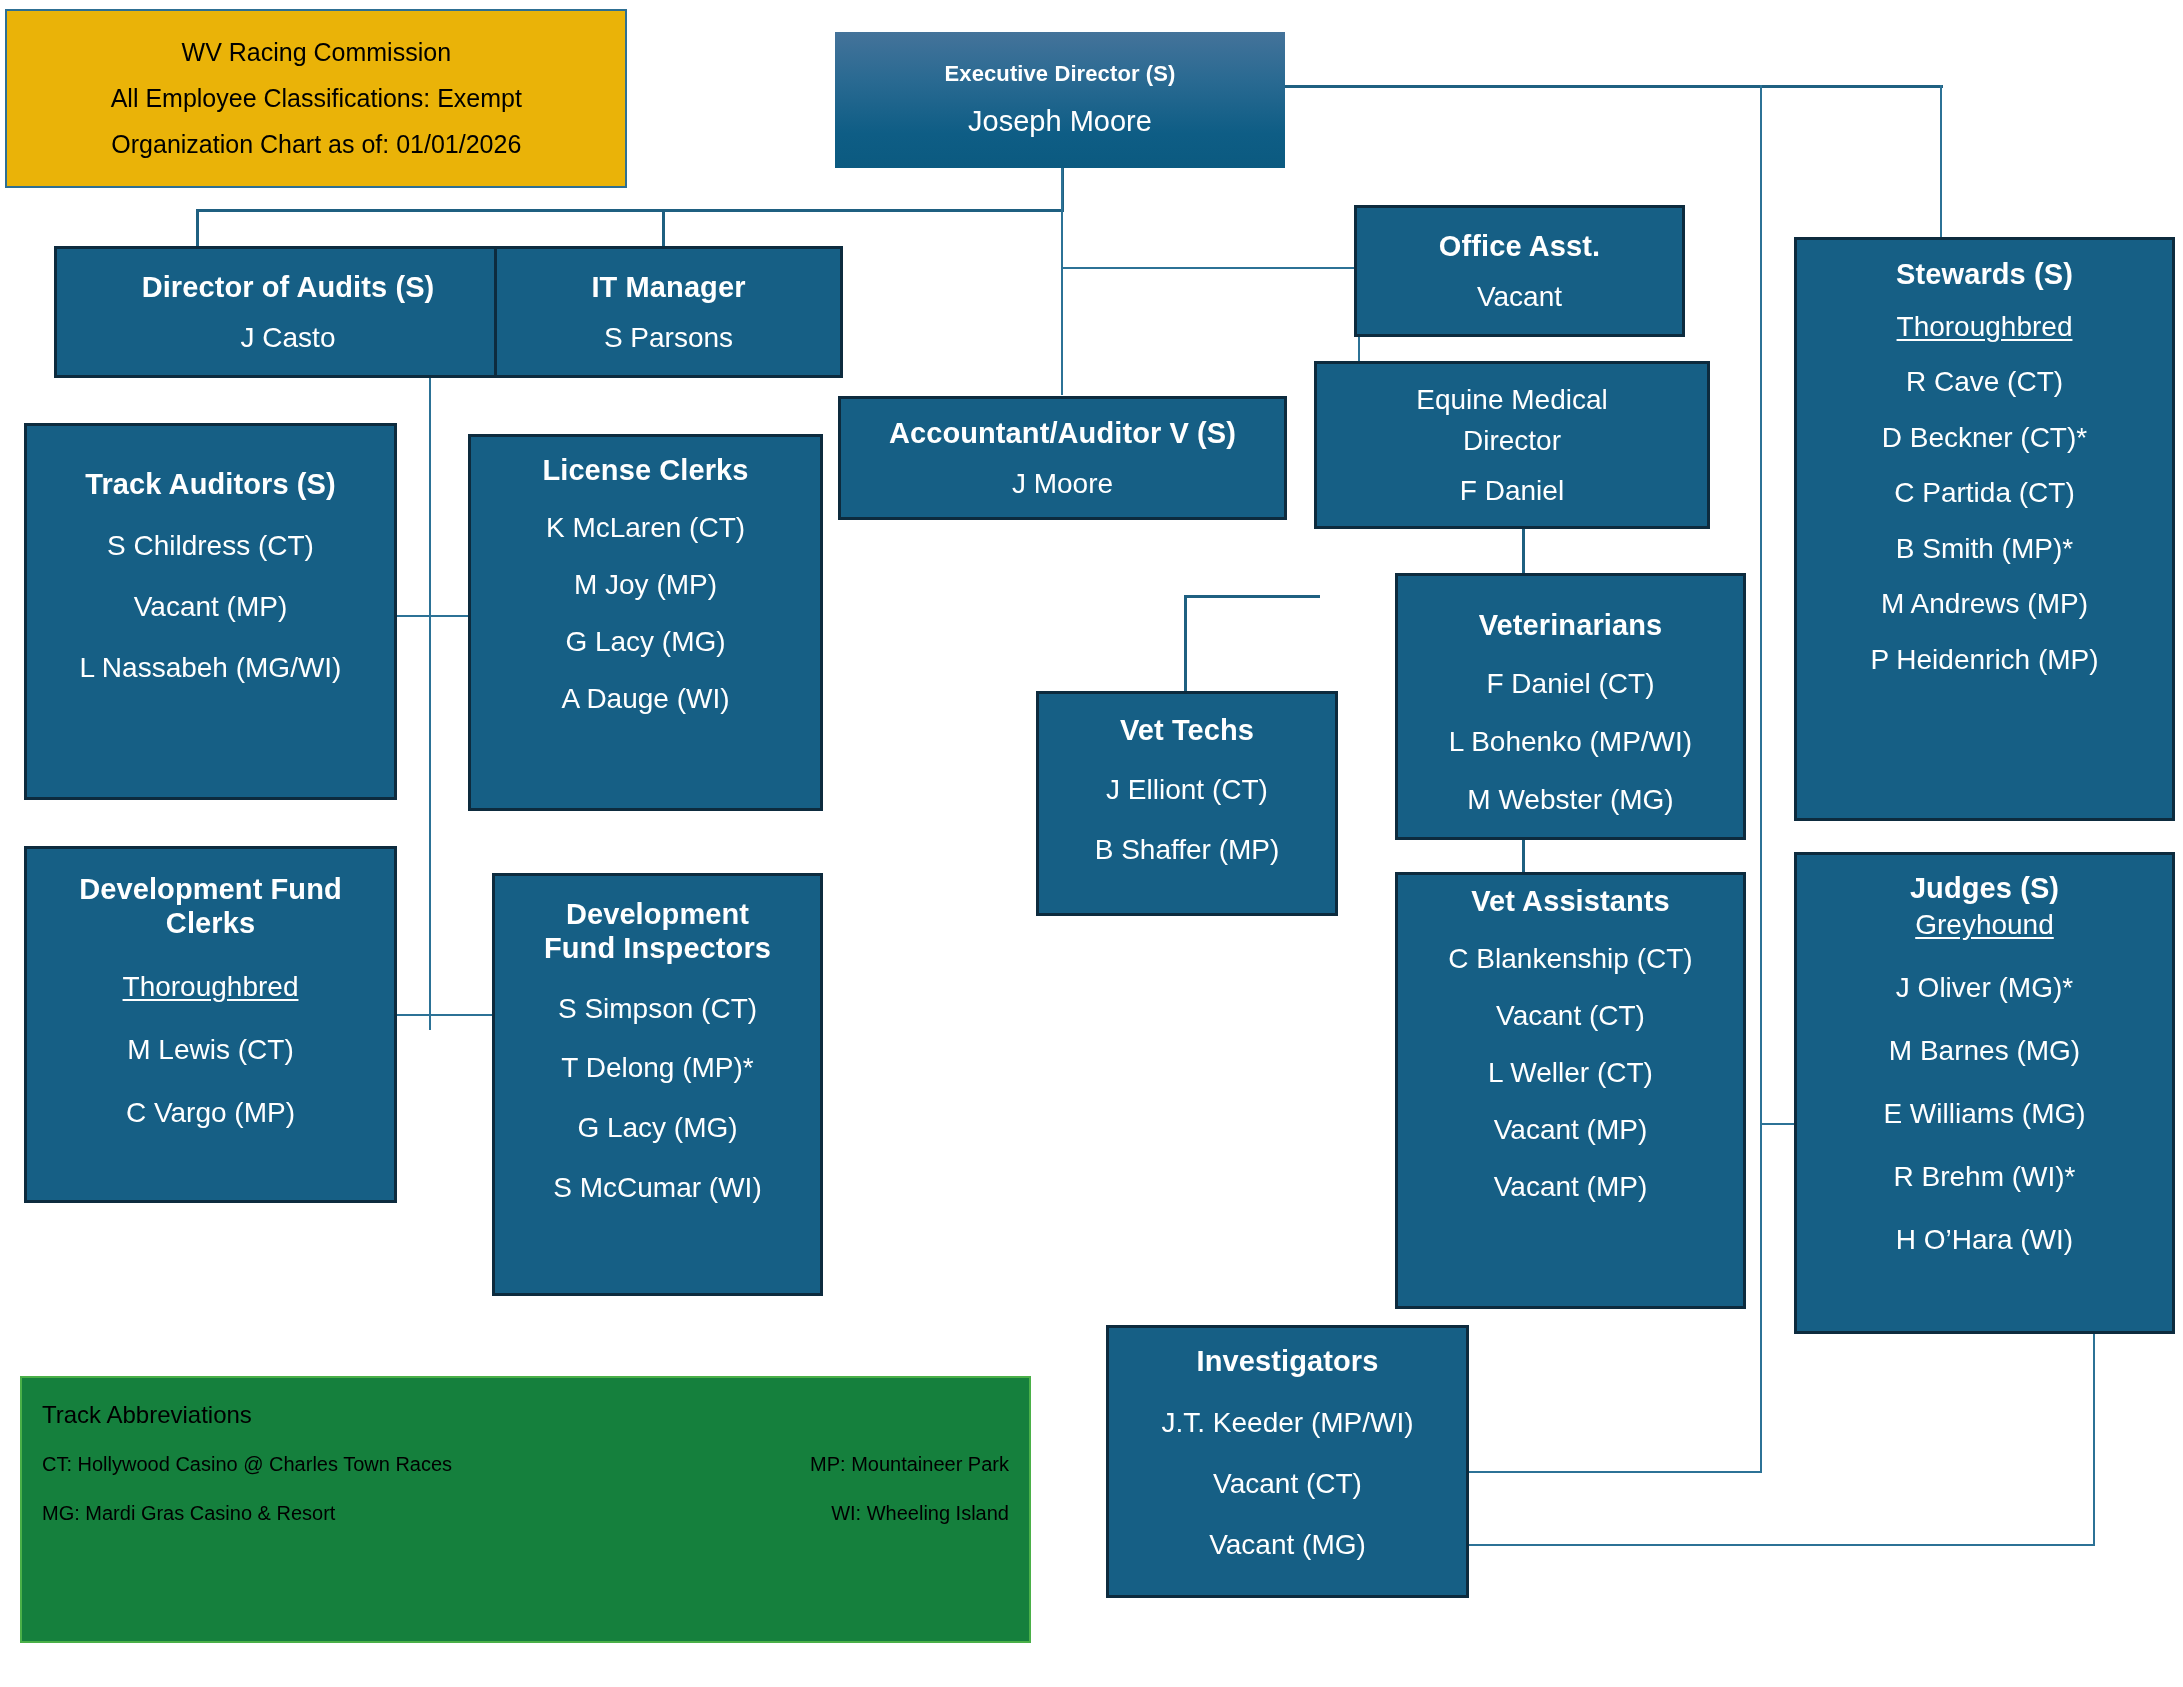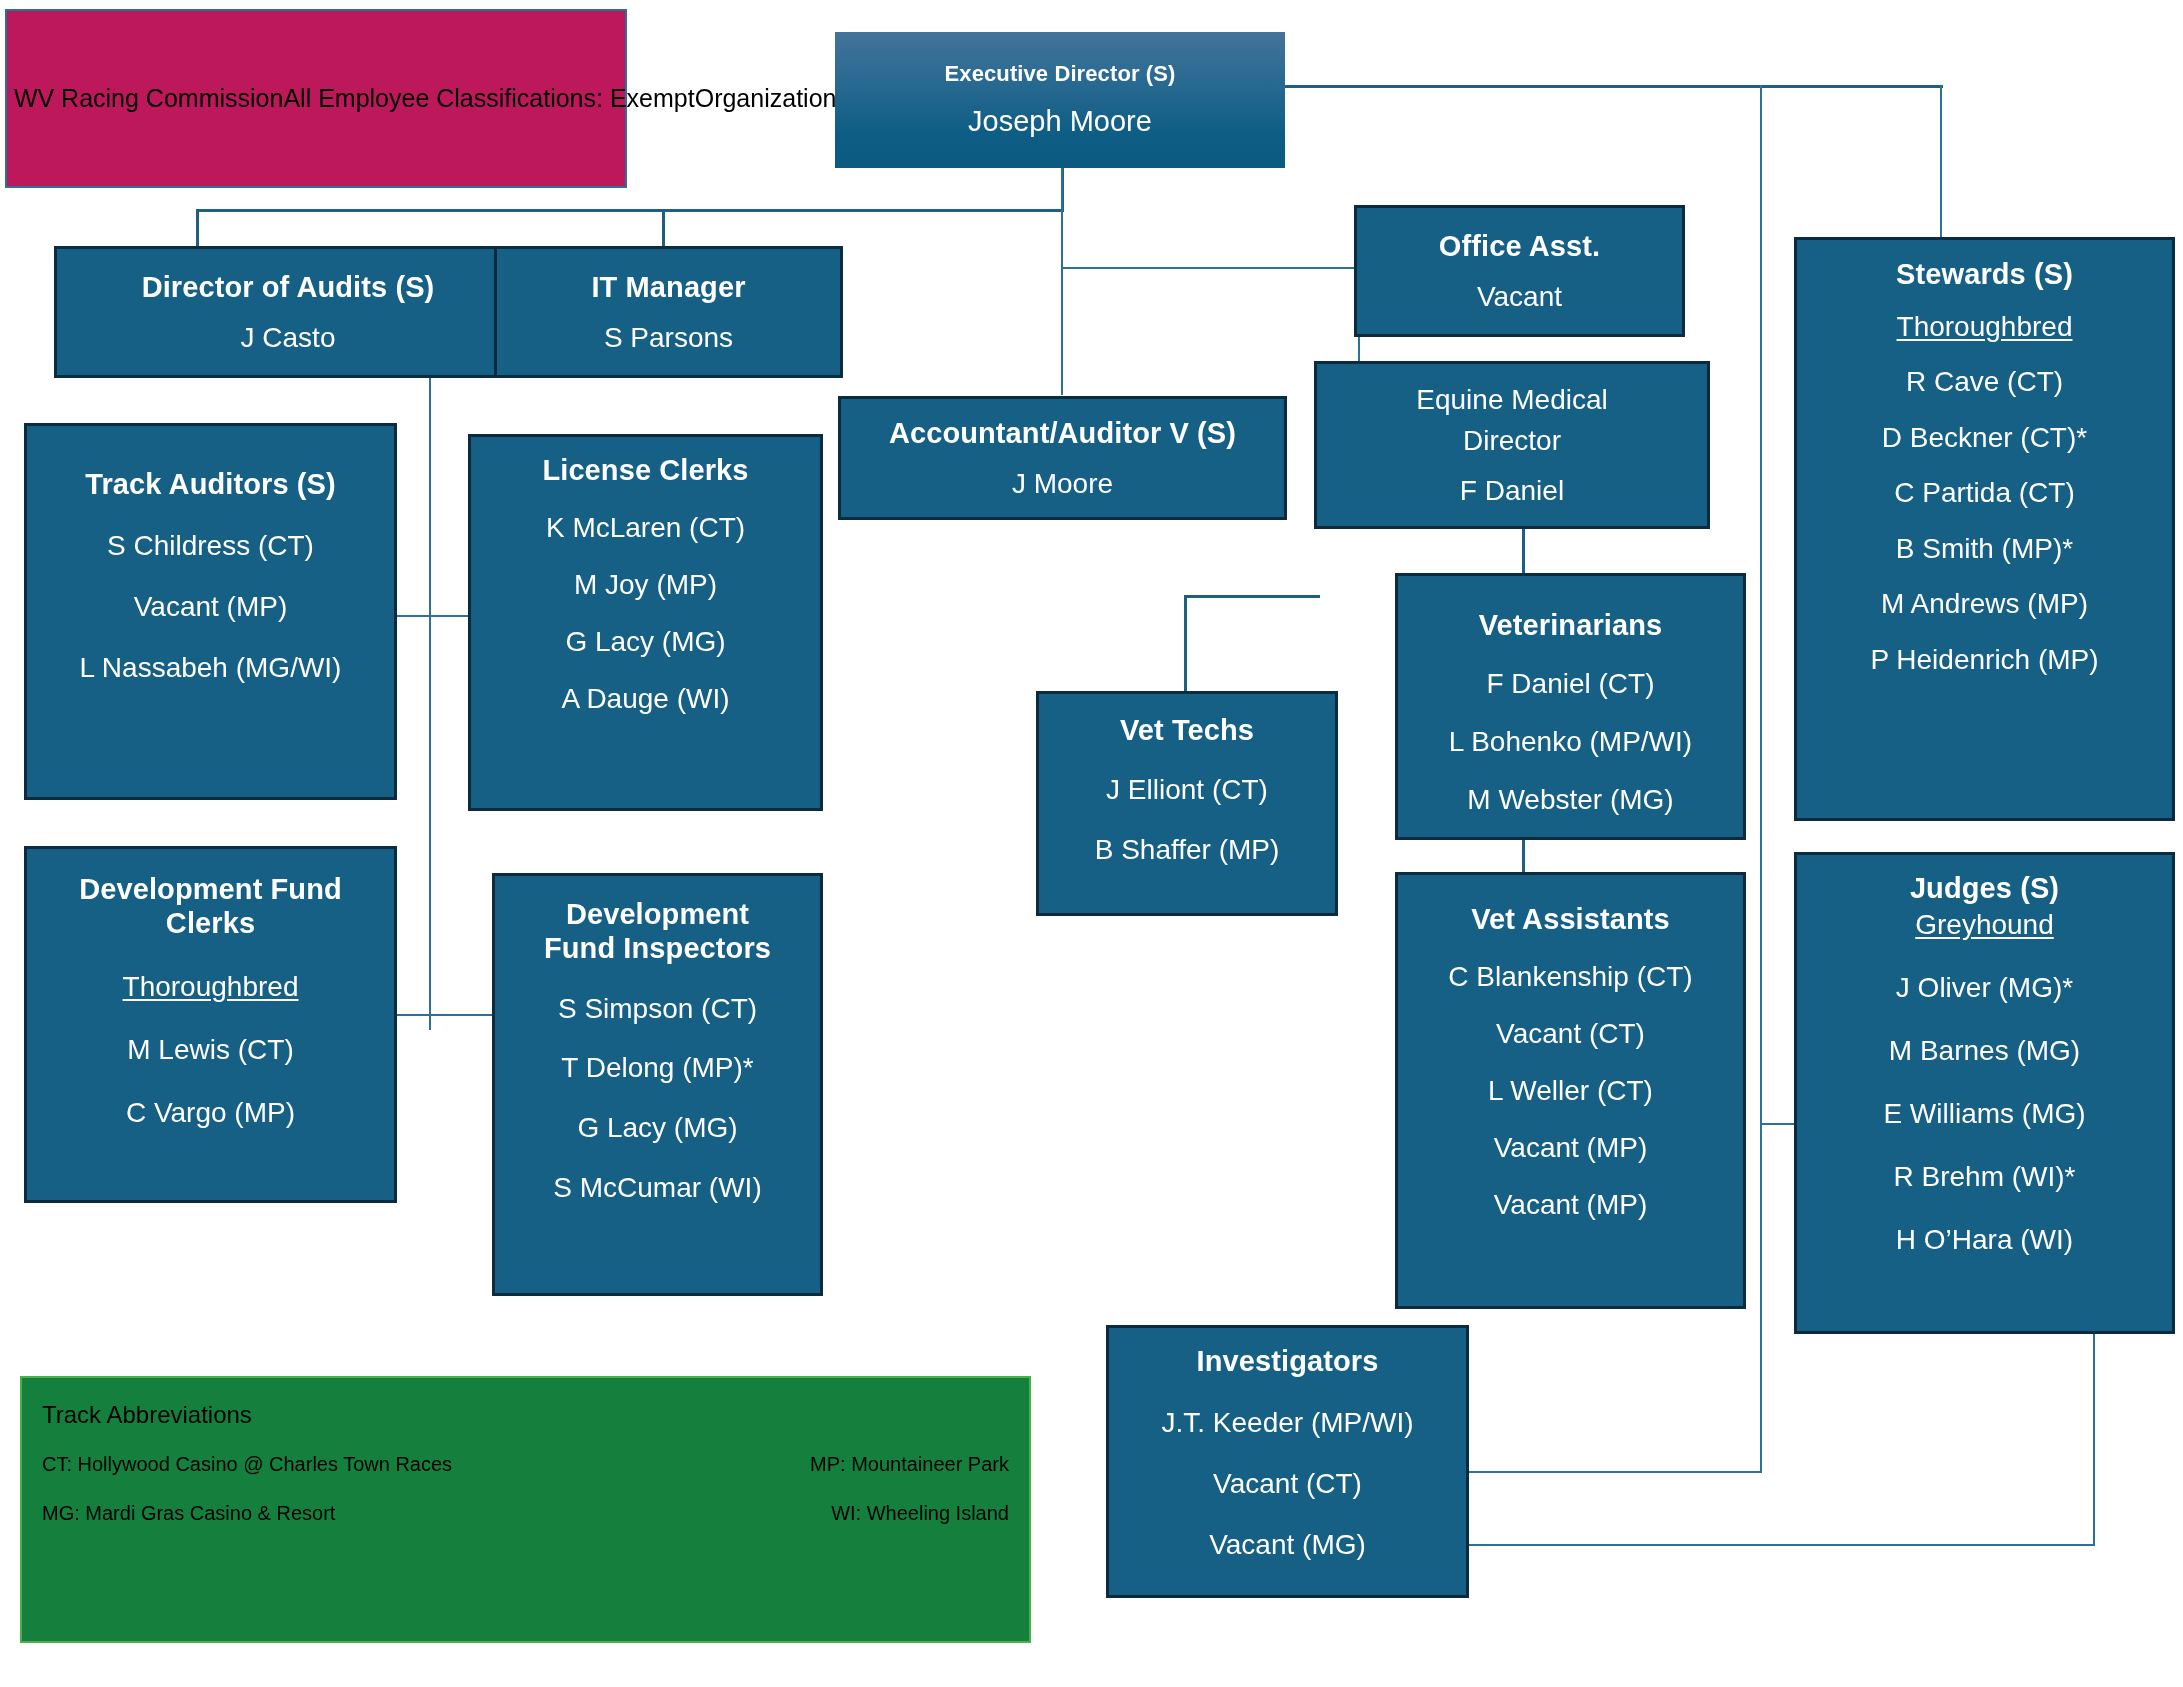--- a/index.html
+++ b/index.html
@@ -65,26 +65,26 @@
 
   
   .fs-46 { font-size: 22px; }
   .fs-44 { font-size: 29px; }
   .fs-42 { font-size: 28px; }
 
   
   #title-card {
     position: absolute;
     box-sizing: border-box;
-    background: #be185d;
+    background: #eab308;
     border: 2.6px solid #2e6f93;
     color: #000000;
     z-index: 3;
     display: flex;
-    flex-direction: row;
+    flex-direction: column;
     align-items: center;
     justify-content: space-evenly;
     text-align: center;
     padding: 9.3px 6.6px;
   }
   #title-card div {
     font-size: 25px;
     line-height: 1.1;
     white-space: nowrap;
   }
@@ -225,21 +225,21 @@
     <div class="sub fs-42 row" style="margin-top:25px;">L Bohenko (MP/WI)</div>
     <div class="sub fs-42 row" style="margin-top:25px;">M Webster (MG)</div>
   </div>
 
   <div class="box" style="left:1036px; top:691px; width:302px; height:225px; justify-content:flex-start; padding-top:18.5px;">
     <div class="title fs-44">Vet Techs</div>
     <div class="sub fs-42 row" style="margin-top:26.5px;">J Elliont (CT)</div>
     <div class="sub fs-42 row" style="margin-top:26.5px;">B Shaffer (MP)</div>
   </div>
 
-  <div class="box" style="left:1395px; top:872px; width:351px; height:437px; justify-content:flex-start; padding-top:27px;">
+  <div class="box" style="left:1395px; top:872px; width:351px; height:437px; justify-content:flex-start; padding-top:9px;">
     <div class="title fs-44">Vet Assistants</div>
     <div class="sub fs-42 row" style="margin-top:24px;">C Blankenship (CT)</div>
     <div class="sub fs-42 row" style="margin-top:24px;">Vacant (CT)</div>
     <div class="sub fs-42 row" style="margin-top:24px;">L Weller (CT)</div>
     <div class="sub fs-42 row" style="margin-top:24px;">Vacant (MP)</div>
     <div class="sub fs-42 row" style="margin-top:24px;">Vacant (MP)</div>
   </div>
 
   <div class="box" style="left:24px; top:846px; width:373px; height:357px; justify-content:flex-start; padding-top:22.5px;">
     <div class="title fs-44">Development Fund</div>

